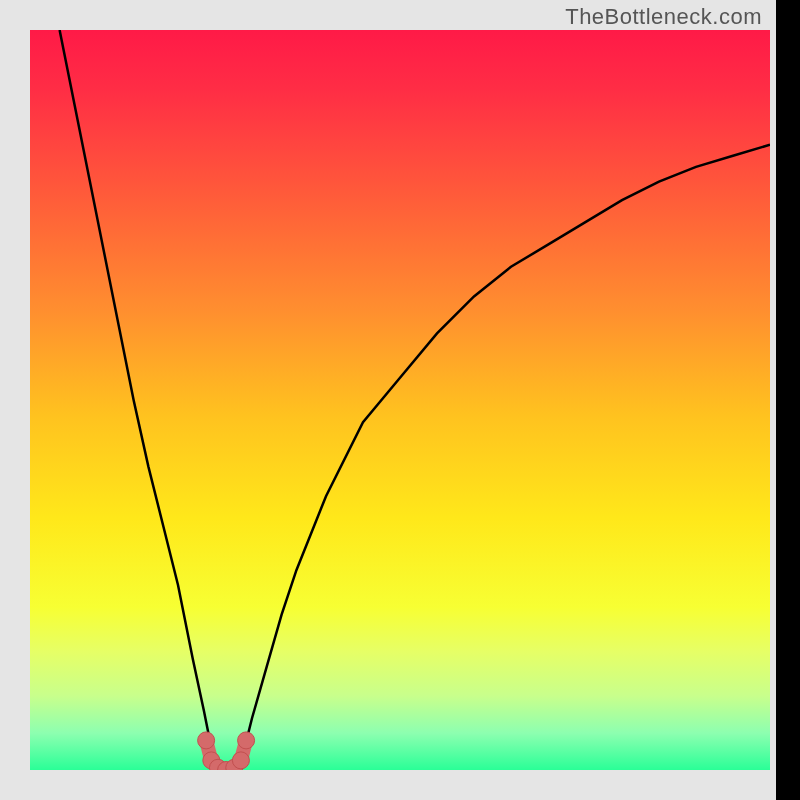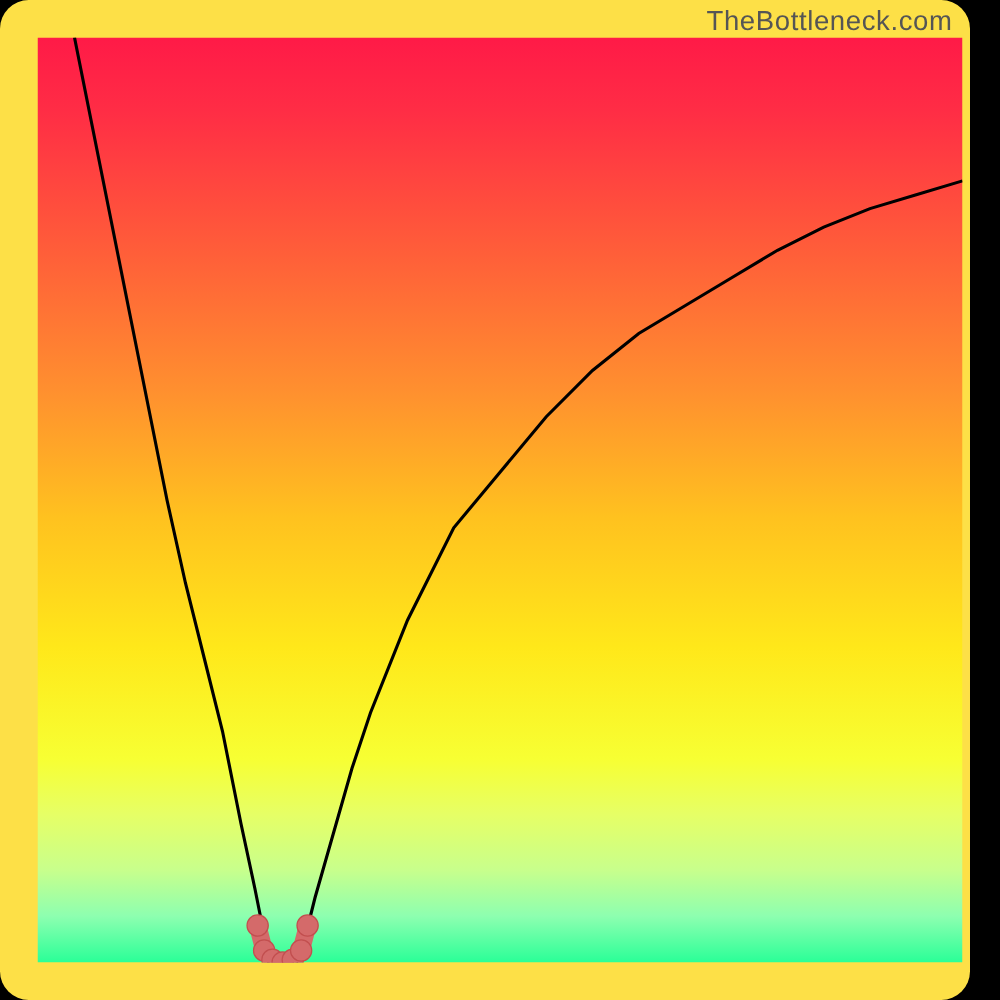--- a/index.html
+++ b/index.html
@@ -8,22 +8,21 @@
     width: 800px;
     height: 800px;
     background: #000;
     overflow: hidden;
     font-family: Arial, Helvetica, sans-serif;
   }
   .frame {
     position: absolute;
     left: 0; top: 0;
     width: 776px; height: 800px;
-    background: #fde047;
-    border-radius: 23px;
+    background: #e5e5e5;
   }
   .plot {
     position: absolute;
     left: 30px;
     top: 30px;
     width: 740px;
     height: 740px;
     overflow: visible;
   }
   .watermark {

